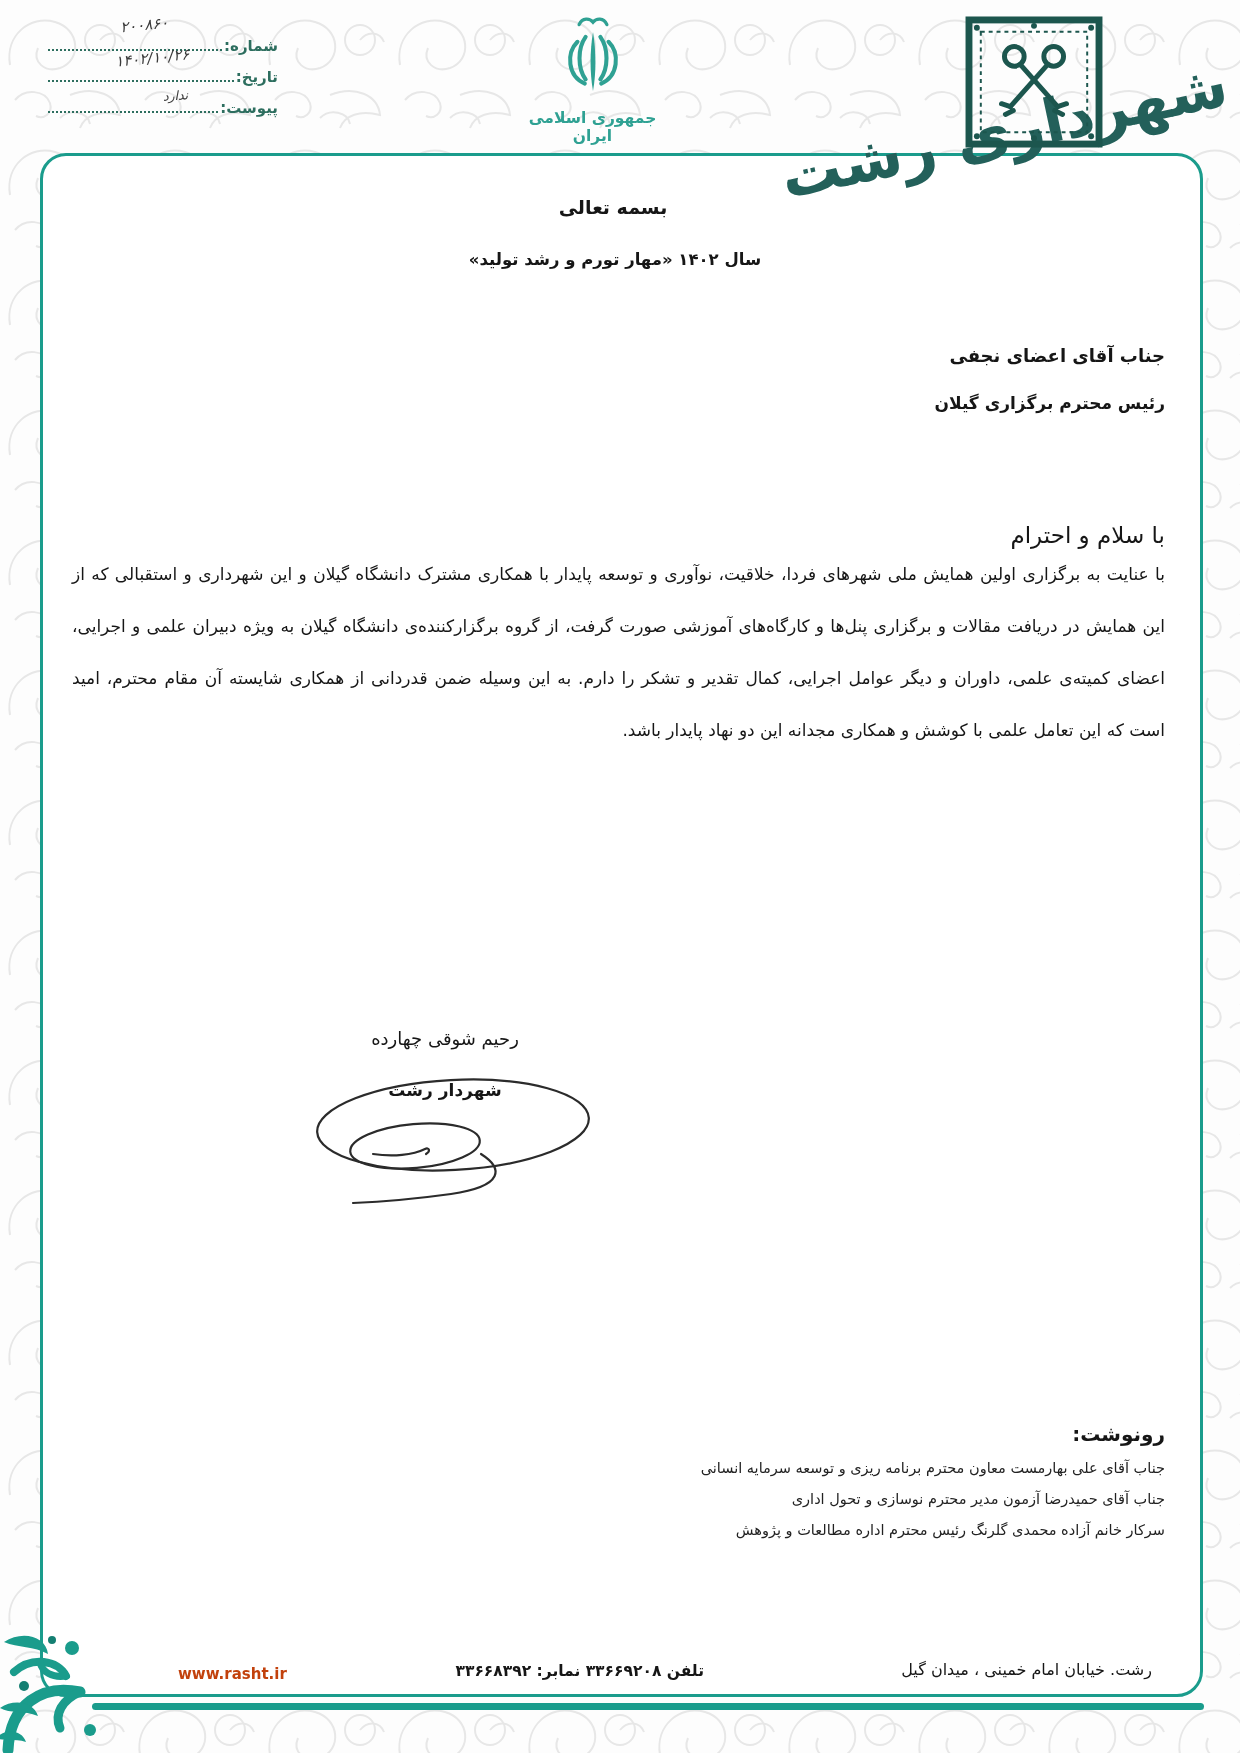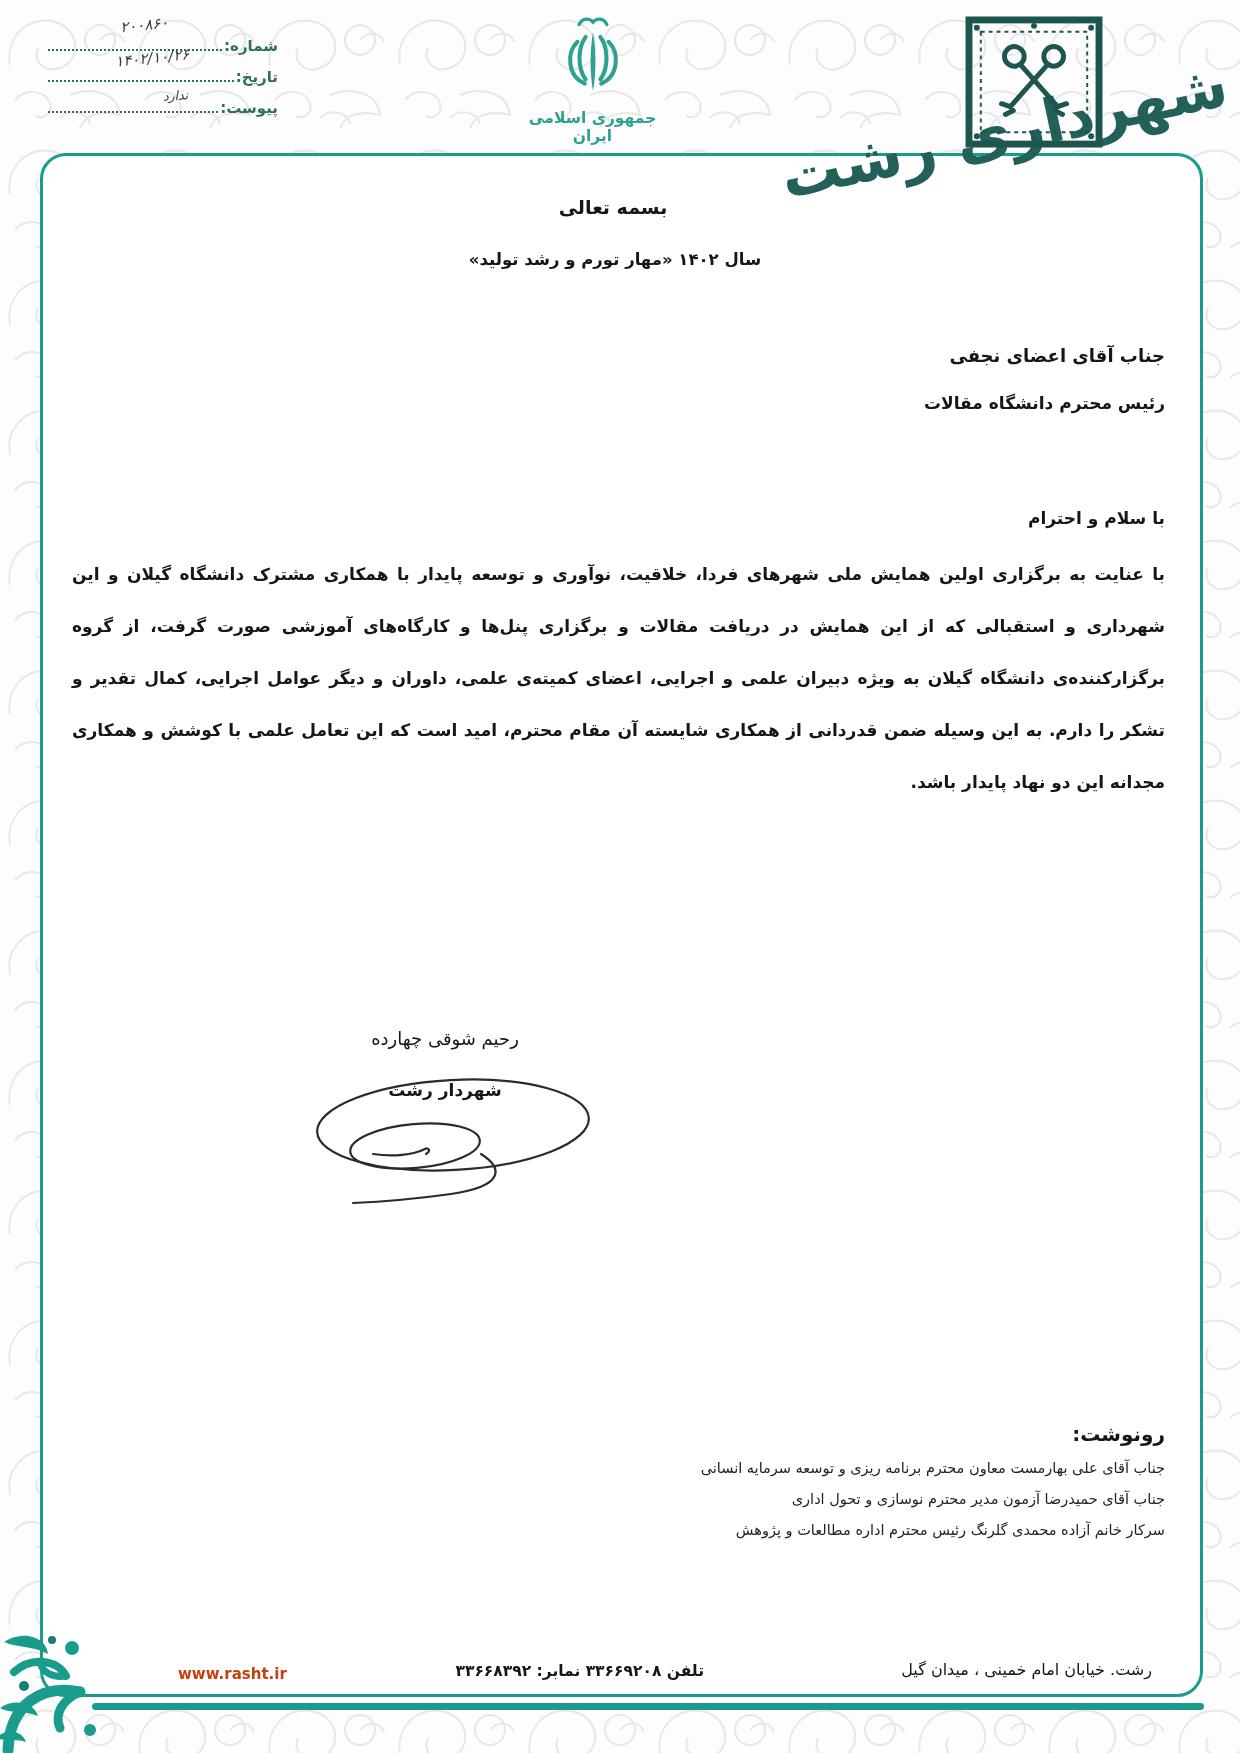--- a/index.html
+++ b/index.html
@@ -44,25 +44,25 @@
     white-space:nowrap;
   }
   .emblem-keys { position:absolute; left:965px; top:16px; z-index:4; }
 
   
   .bismillah { position:absolute; left:493px; top:196px; width:240px; text-align:center; font-size:19px; font-weight:600; z-index:2; }
   .year-slogan { position:absolute; left:430px; top:250px; width:370px; text-align:center; font-size:16.5px; font-weight:bold; z-index:2; }
 
   .addressee-name { position:absolute; right:75px; top:345px; font-size:18px; font-weight:bold; z-index:2; }
   .addressee-title { position:absolute; right:75px; top:393px; font-size:17px; font-weight:bold; z-index:2; }
-  .salutation { position:absolute; right:75px; top:508px; font-size:17px; font-weight:bold; z-index:2; }
+  .salutation { position:absolute; right:75px; top:522px; font-size:23px; font-weight:normal; z-index:2; }
 
   .body-text {
     position:absolute; right:75px; left:72px; top:548px; z-index:2;
-    font-size:17px; font-weight:bold; line-height:52px;
+    font-size:17px; font-weight:normal; line-height:52px;
     text-align:justify; direction:rtl;
   }
 
   .sig-name  { position:absolute; left:300px; top:1028px; width:290px; text-align:center; font-size:18px; font-weight:normal; z-index:2; }
   .sig-title { position:absolute; left:300px; top:1080px; width:290px; text-align:center; font-size:17px; font-weight:bold; z-index:2; }
   .sig-svg { position:absolute; left:255px; top:1058px; z-index:3; pointer-events:none; }
 
   
   .cc-title { position:absolute; right:75px; top:1422px; font-size:20px; font-weight:bold; z-index:2; }
   .cc-item  { position:absolute; right:75px; font-size:14.5px; color:#222; z-index:2; }
@@ -151,21 +151,21 @@
         <circle cx="128" cy="122" r="3"></circle>
       <circle cx="70" cy="10" r="3"></circle>
         <circle cx="70" cy="124" r="3"></circle>
     </g>
   </svg>
 
   <div class="bismillah">بسمه تعالی</div>
   <div class="year-slogan">سال ۱۴۰۲ «مهار تورم و رشد تولید»</div>
 
   <div class="addressee-name">جناب آقای اعضای نجفی</div>
-  <div class="addressee-title">رئیس محترم دانشگاه مقالات</div>
+  <div class="addressee-title">رئیس محترم برگزاری گیلان</div>
   <div class="salutation">با سلام و احترام</div>
 
   <div class="body-text">با عنایت به برگزاری اولین همایش ملی شهرهای فردا، خلاقیت، نوآوری و توسعه پایدار با همکاری مشترک دانشگاه گیلان و این شهرداری و استقبالی که از این همایش در دریافت مقالات و برگزاری پنل‌ها و کارگاه‌های آموزشی صورت گرفت، از گروه برگزارکننده‌ی دانشگاه گیلان به ویژه دبیران علمی و اجرایی، اعضای کمیته‌ی علمی، داوران و دیگر عوامل اجرایی، کمال تقدیر و تشکر را دارم.  به این وسیله ضمن قدردانی از همکاری شایسته آن مقام محترم، امید است که این تعامل علمی با کوشش و همکاری مجدانه این دو نهاد پایدار باشد.</div>
 
   <div class="sig-name">رحیم شوقی چهارده</div>
   <div class="sig-title">شهردار رشت</div>
   <svg class="sig-svg" width="390" height="170" viewBox="0 0 390 170">
     <g fill="none" stroke="#2b2b2b" stroke-width="2.2" stroke-linecap="round">
       <ellipse cx="198" cy="67" rx="136" ry="45" transform="rotate(-3 198 67)"></ellipse>
       <ellipse cx="160" cy="88" rx="65" ry="22" transform="rotate(-5 160 88)"></ellipse>

